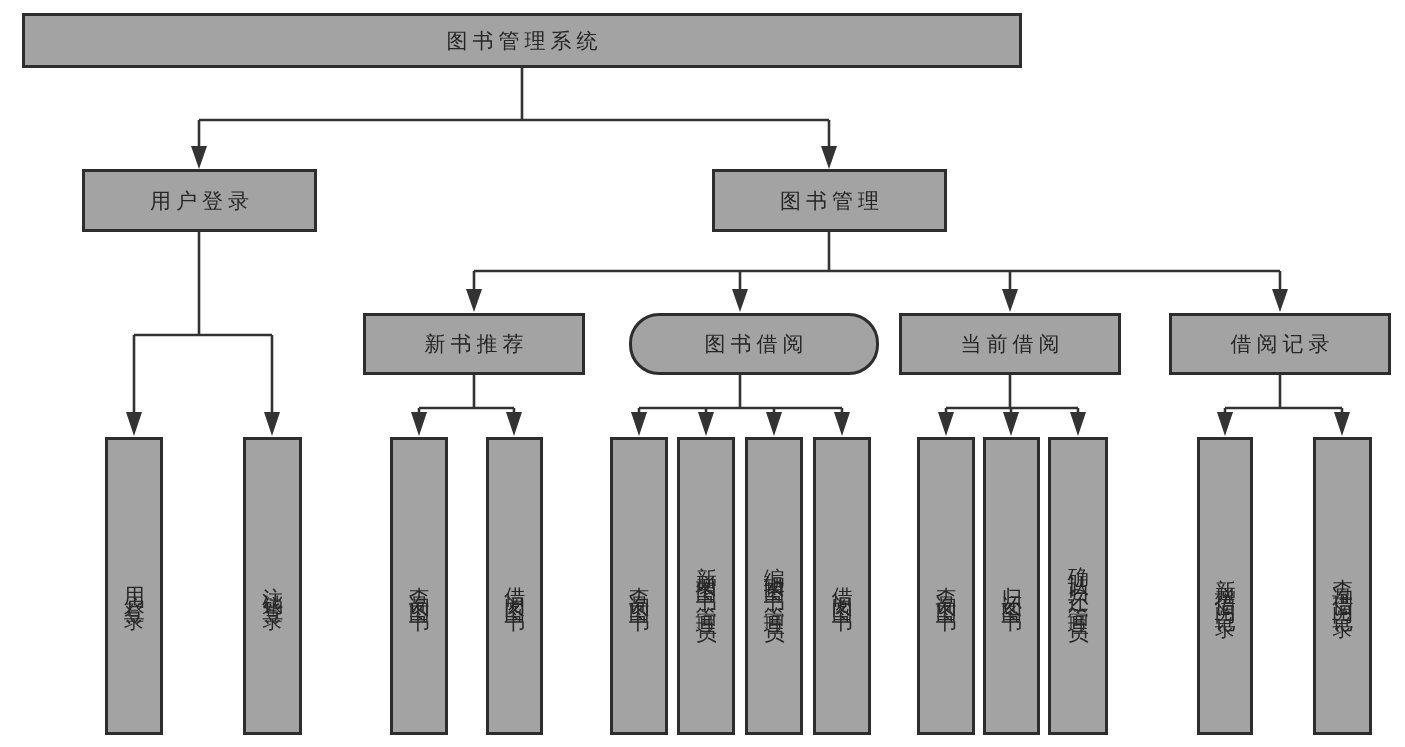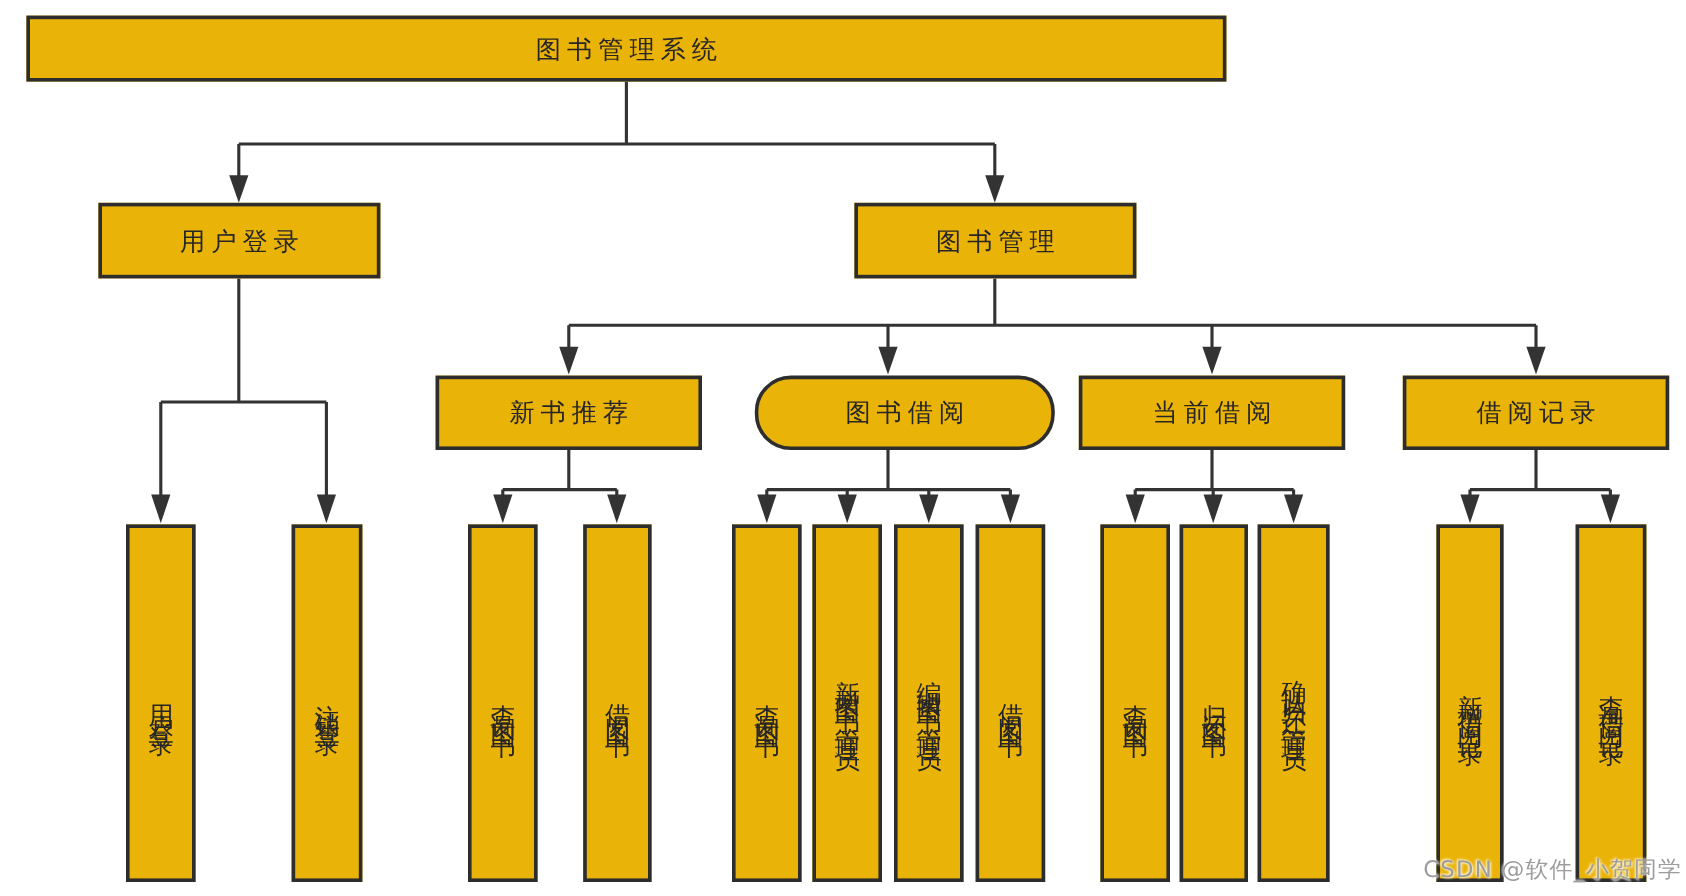--- a/index.html
+++ b/index.html
@@ -3,21 +3,21 @@
 <meta charset="utf-8">
 <style>
   html,body{margin:0;padding:0;background:#ffffff;}
   #stage{
     position:relative;width:1405px;height:747px;background:#ffffff;
     font-family:"DejaVu Sans","Liberation Sans",sans-serif;
     color:#262626;overflow:hidden;
   }
   #wires{position:absolute;left:0;top:0;width:1405px;height:747px;}
   .node{
-    position:absolute;box-sizing:border-box;border:3px solid #2d2d2d;background:#eab308;
+    position:absolute;box-sizing:border-box;border:3px solid #2d2d2d;background:#a3a3a3;
     display:flex;align-items:center;justify-content:center;
   }
   .hlabel{
     font-size:21px;letter-spacing:5px;color:#262626;white-space:nowrap;
     text-indent:5px; 
   }
   .vlabel{
     writing-mode:vertical-rl;text-orientation:mixed;
     font-size:21px;letter-spacing:8px;color:#262626;line-height:1.35;
   }
@@ -142,15 +142,14 @@
   <div class="node" style="left:1048px;top:437px;width:60px;height:298px;">
     <span class="vlabel">确认归还（管理员）</span>
   </div>
   <div class="node" style="left:1197px;top:437px;width:56px;height:298px;">
     <span class="vlabel">新增借阅记录</span>
   </div>
   <div class="node" style="left:1313px;top:437px;width:59px;height:298px;">
     <span class="vlabel">查询借阅记录</span>
   </div>
 
-  <div id="watermark">CSDN @软件_小贺同学</div>
 
 </div>
 
 </body></html>

